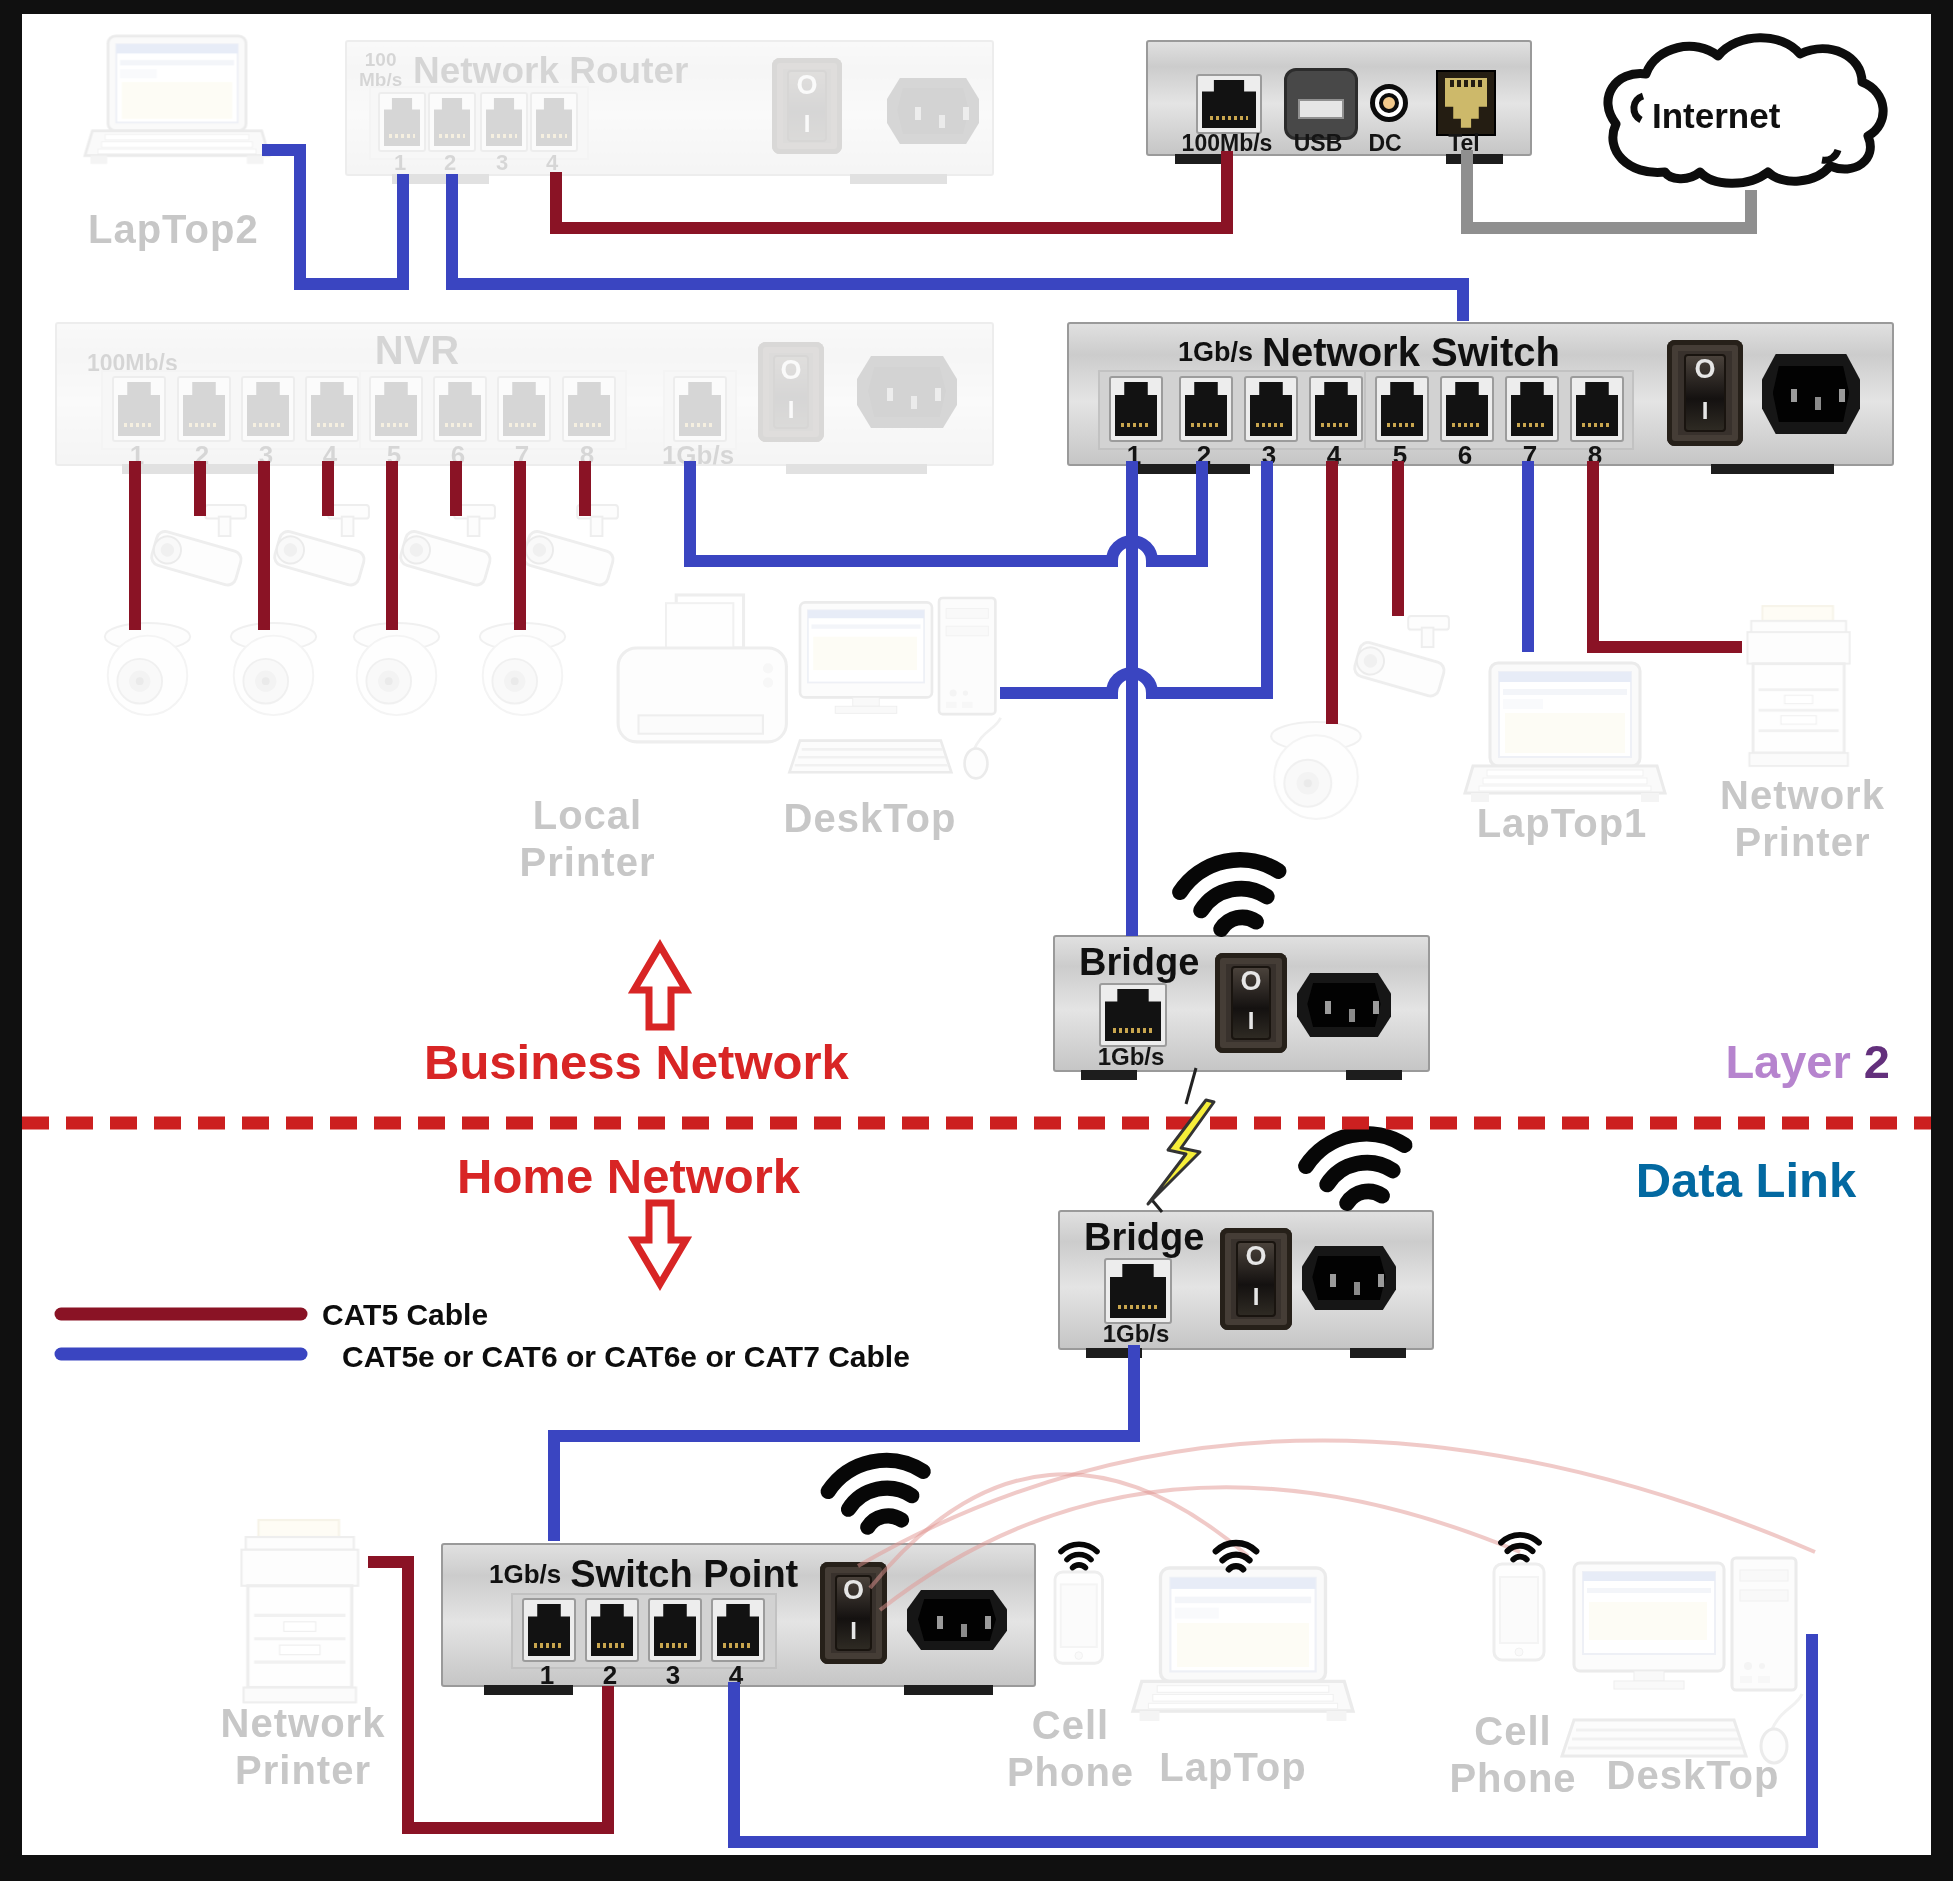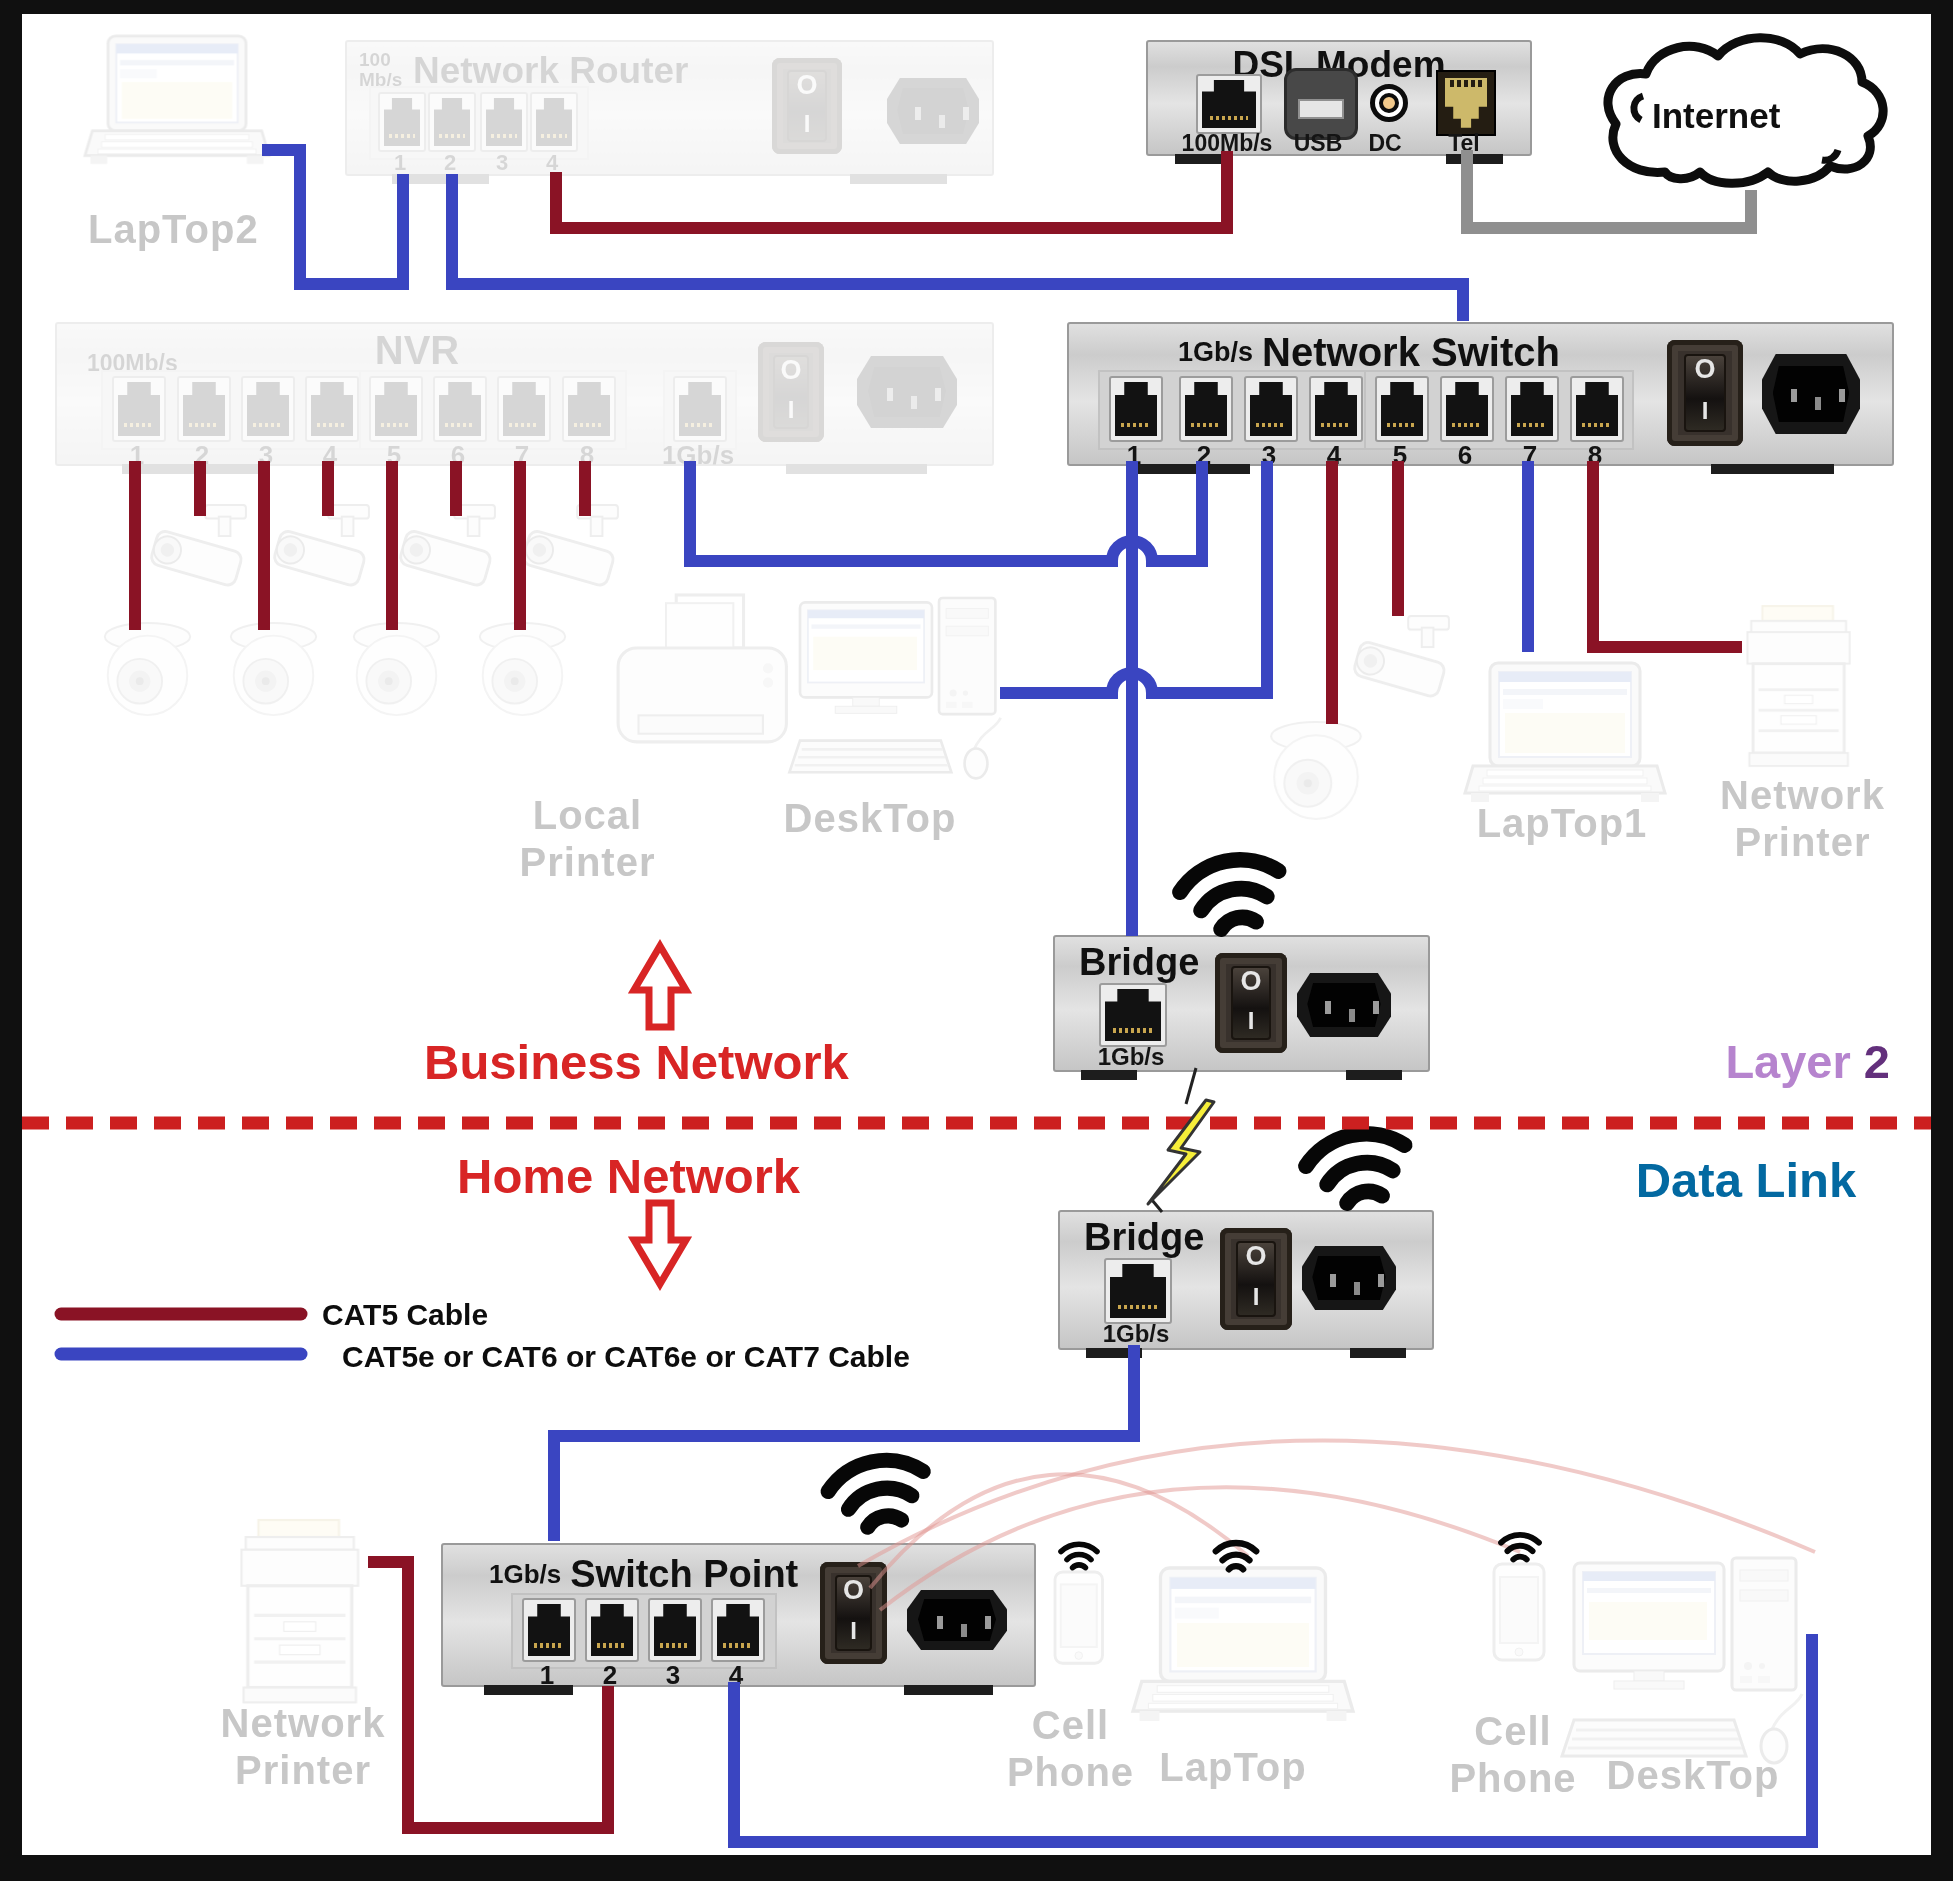--- a/index.html
+++ b/index.html
@@ -43,21 +43,21 @@
 </style>
 </head>
 <body>
 
 <div id="canvas">
 
   <div class="devlayer">
 
     <div class="faded">
       <div class="device" style="left:345px;top:40px;width:645px;height:132px;">
-        <div class="small-title" style="left:12px;top:8px;font-size:19px;line-height:1.05;">
+        <div class="small-title" style="left:12px;top:8px;font-size:19px;line-height:1.05;text-align:center;">
           <div>100</div>
             <div>Mb/s</div>
         </div>
         <div class="small-title" style="left:66px;top:8px;font-size:37px;">Network Router</div>
         <div class="pgroup" style="left:22px;top:44px;width:216px;height:70px;"></div>
         <div class="rj45" style="left:31px;top:50px;width:44px;height:56px;">
             <i>
               <b></b>
             </i>
           </div>
@@ -84,23 +84,20 @@
             <span class="off">O</span>
             <span class="on">I</span>
           </div>
         <div class="iec" style="left:540px;top:36px;width:92px;height:66px;">
             <i></i>
           </div>
       </div>
     </div>
 
     <div class="device" style="left:1146px;top:40px;width:382px;height:112px;">
-      <div class="dtitle" style="left:0;top:2px;width:100%;justify-content:center;">
-        <span class="big" style="font-size:37px;">DSL Modem</span>
-      </div>
       <div class="rj45" style="left:48px;top:32px;width:62px;height:56px;">
           <i>
             <b></b>
           </i>
         </div>
       <div class="usb" style="left:136px;top:26px;width:68px;height:66px;"></div>
       <div class="dc" style="left:222px;top:42px;width:28px;height:28px;"></div>
       <div class="tel" style="left:288px;top:28px;width:56px;height:62px;"></div>
       <div class="plabel" style="left:20px;top:88px;width:118px;font-size:23px;">100Mb/s</div>
       <div class="plabel" style="left:136px;top:88px;width:68px;font-size:23px;">USB</div>

